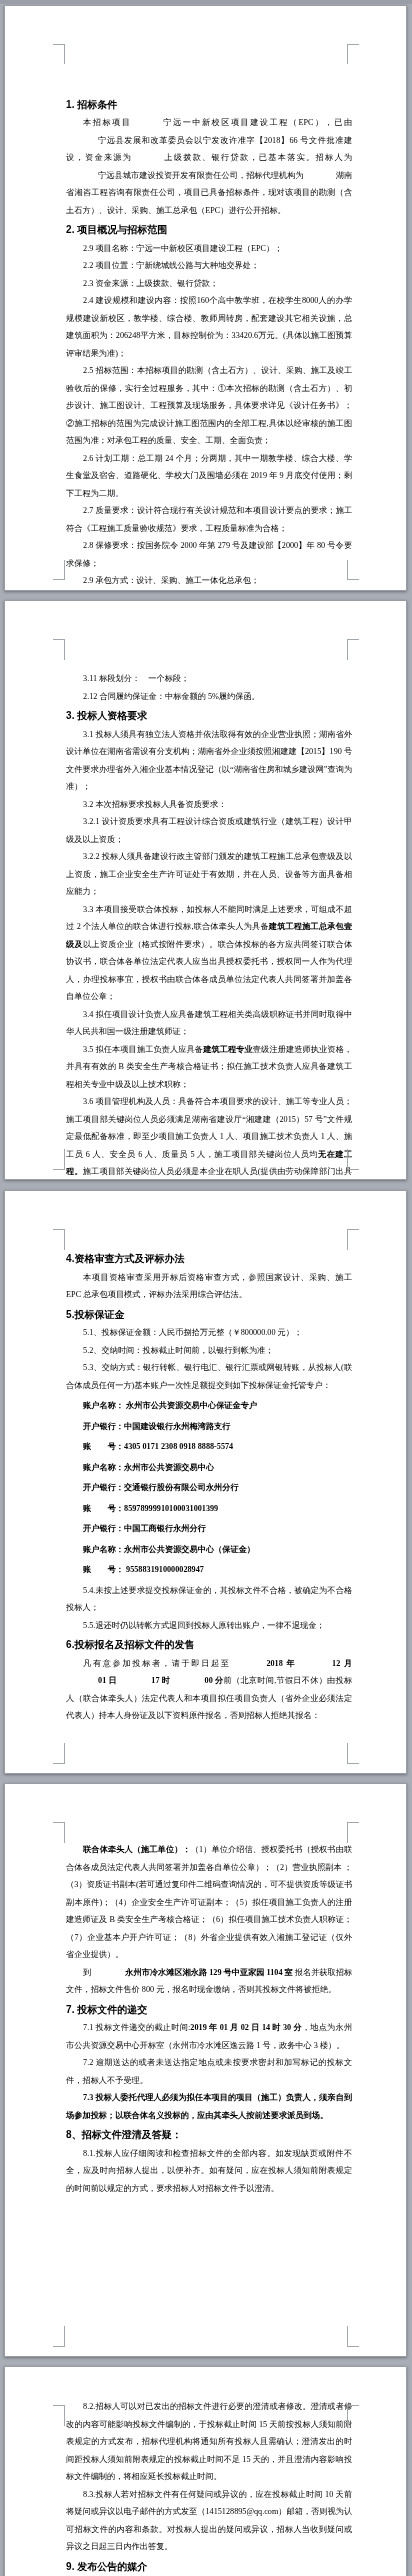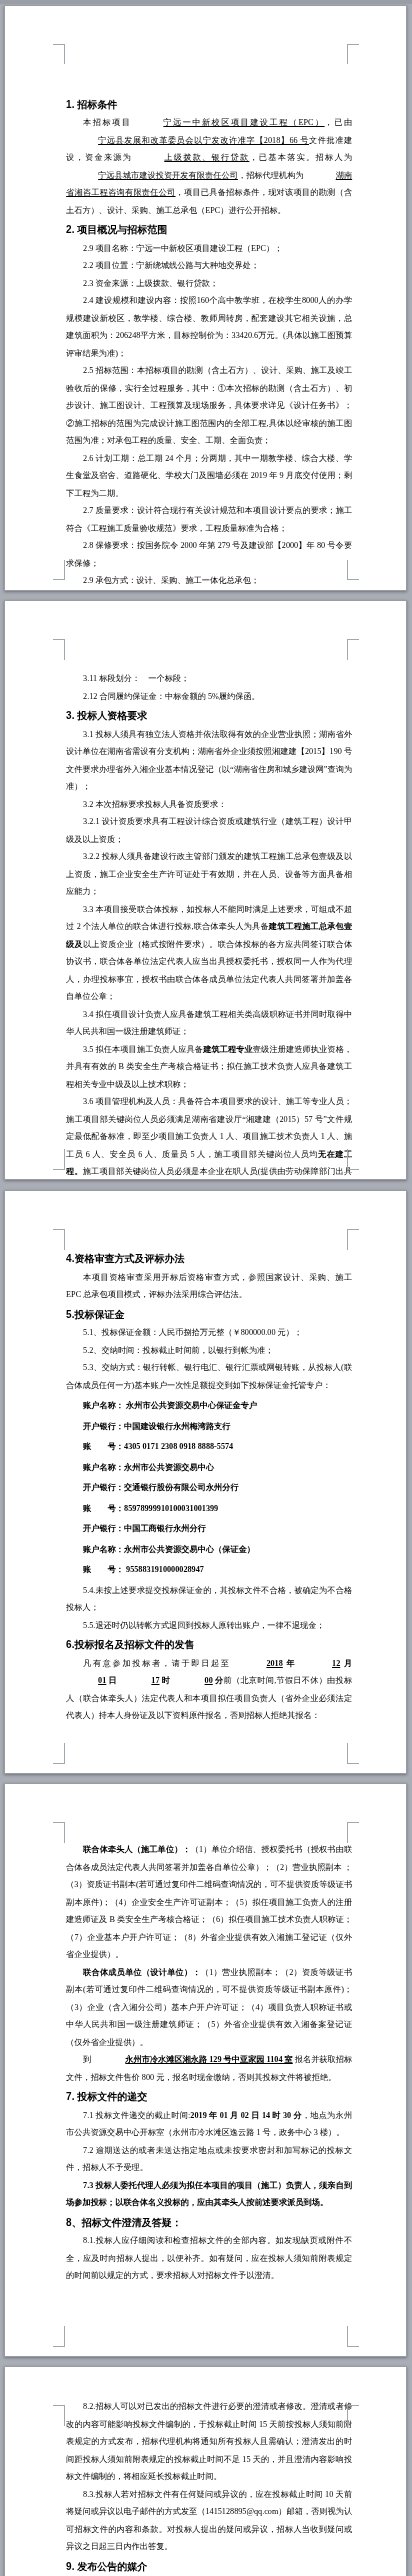--- a/index.html
+++ b/index.html
@@ -26,21 +26,21 @@
   .blk-h{
     font-family:"Liberation Sans","DejaVu Sans",sans-serif;
     font-weight:bold;font-size:10px;line-height:13.4px;
     margin:4.1px 0 3.1px;
   }
   .blk-p{margin:0;text-align:justify;}
   .blk-p.indent{text-indent:17px;}
   .blk-p.pad{padding-left:17px;text-align:left;}
   .blk-p.sp{margin:3px 0;}
   span.b{font-weight:bold;}
-  span.u{text-decoration:underline;padding-left:32px;}
+  span.u{padding-left:32px;}
 </style>
 </head>
 <body>
 
 <div id="doc-root">
     <div class="page" style="top: 4.6px; height: 586px; padding-top: 88px;">
       <div class="mark tl"></div>
       <div class="mark tr"></div>
       <div class="mark bl"></div>
       <div class="mark br"></div>
@@ -99,21 +99,20 @@
       <div class="blk-p indent"><span>5.5.退还时仍以转帐方式退回到投标人原转出账户，一律不退现金；</span></div>
       <div class="blk-h">6.投标报名及招标文件的发售</div>
       <div class="blk-p indent"><span>凡有意参加投标者，请于即日起至 </span><span class="b u">2018</span><span class="b "> 年 </span><span class="b u">12</span><span class="b "> 月 </span><span class="b u">01</span><span class="b "> 日 </span><span class="b u">17</span><span class="b "> 时 </span><span class="b u">00</span><span class="b "> 分</span><span>前（北京时间,节假日不休）由投标人（联合体牵头人）法定代表人和本项目拟任项目负责人（省外企业必须法定代表人）持本人身份证及以下资料原件报名，否则招标人拒绝其报名：</span></div>
     </div>
     <div class="page" style="top: 1783px; height: 574px; padding-top: 57px;">
       <div class="mark tl"></div>
       <div class="mark tr"></div>
       <div class="mark bl"></div>
       <div class="mark br"></div>
       <div class="blk-p indent"><span class="b ">联合体牵头人（施工单位）：</span><span>（1）单位介绍信、授权委托书（授权书由联合体各成员法定代表人共同签署并加盖各自单位公章）；（2）营业执照副本 ；（3）资质证书副本(若可通过复印件二维码查询情况的，可不提供资质等级证书副本原件)；（4）企业安全生产许可证副本；（5）拟任项目施工负责人的注册建造师证及 B 类安全生产考核合格证；（6）拟任项目施工技术负责人职称证；（7）企业基本户开户许可证；（8）外省企业提供有效入湘施工登记证（仅外省企业提供）。</span></div>
-      <div class="blk-p indent"><span class="b ">联合体成员单位（设计单位）：</span><span>（1）营业执照副本；（2）资质等级证书副本(若可通过复印件二维码查询情况的，可不提供资质等级证书副本原件)；（3）企业（含入湘分公司）基本户开户许可证；（4）项目负责人职称证书或中华人民共和国一级注册建筑师证；（5）外省企业提供有效入湘备案登记证（仅外省企业提供）。</span></div>
       <div class="blk-p indent"><span>到 </span><span class="b u">永州市冷水滩区湘永路 129 号中亚家园 1104 室</span><span> 报名并获取招标文件，招标文件售价 800 元，报名时现金缴纳，否则其投标文件将被拒绝。</span></div>
       <div class="blk-h">7. 投标文件的递交</div>
       <div class="blk-p indent"><span>7.1 投标文件递交的截止时间:</span><span class="b ">2019 年 01 月 02 日 14 时 30 分</span><span>，地点为永州市公共资源交易中心开标室（永州市冷水滩区逸云路 1 号，政务中心 3 楼）。</span></div>
       <div class="blk-p indent"><span>7.2 逾期送达的或者未送达指定地点或未按要求密封和加写标记的投标文件，招标人不予受理。</span></div>
       <div class="blk-p indent"><span class="b ">7.3 投标人委托代理人必须为拟任本项目的项目（施工）负责人，须亲自到场参加投标；以联合体名义投标的，应由其牵头人按前述要求派员到场。</span></div>
       <div class="blk-h">8、招标文件澄清及答疑：</div>
       <div class="blk-p indent"><span>8.1.投标人应仔细阅读和检查招标文件的全部内容。如发现缺页或附件不全，应及时向招标人提出，以便补齐。如有疑问，应在投标人须知前附表规定的时间前以规定的方式，要求招标人对招标文件予以澄清。</span></div>
     </div>
     <div class="page" style="top: 2366px; height: 582px; padding-top: 31px;">
       <div class="mark tl"></div>

